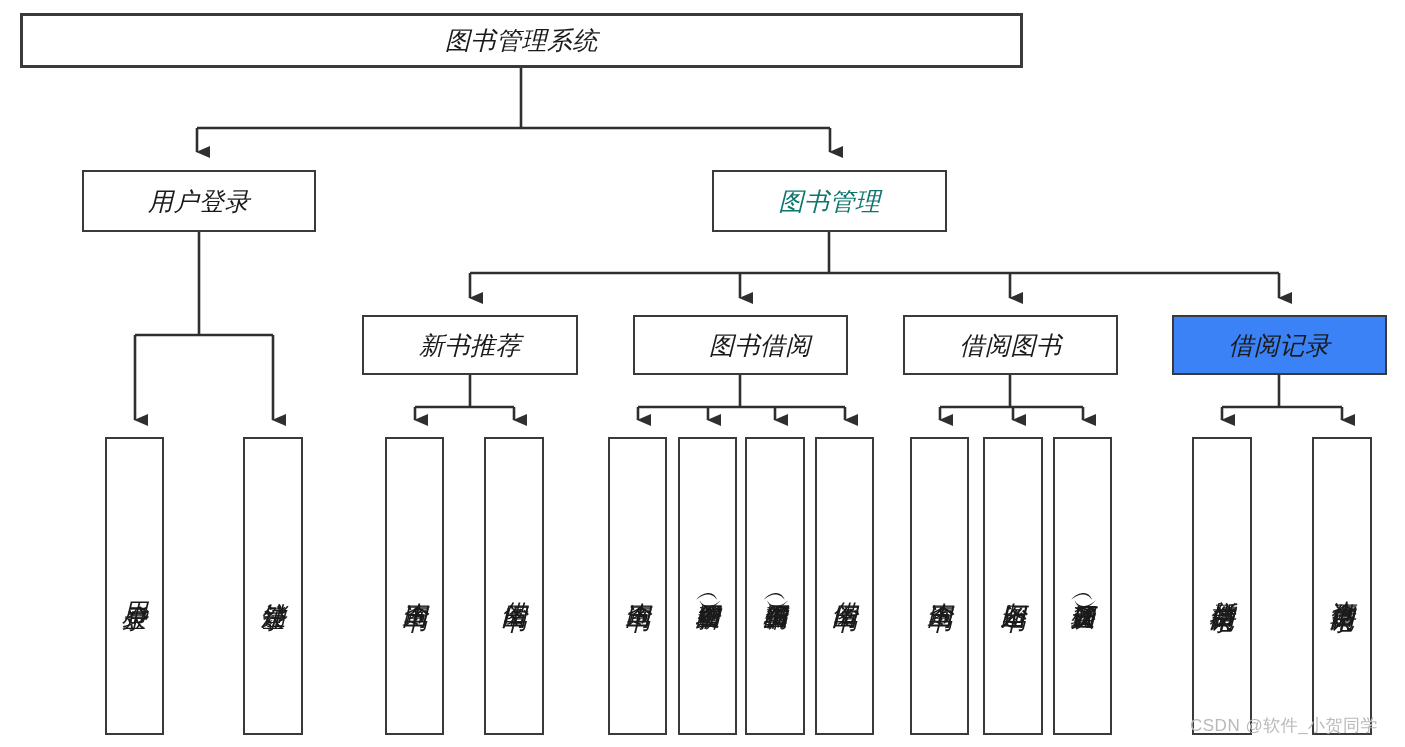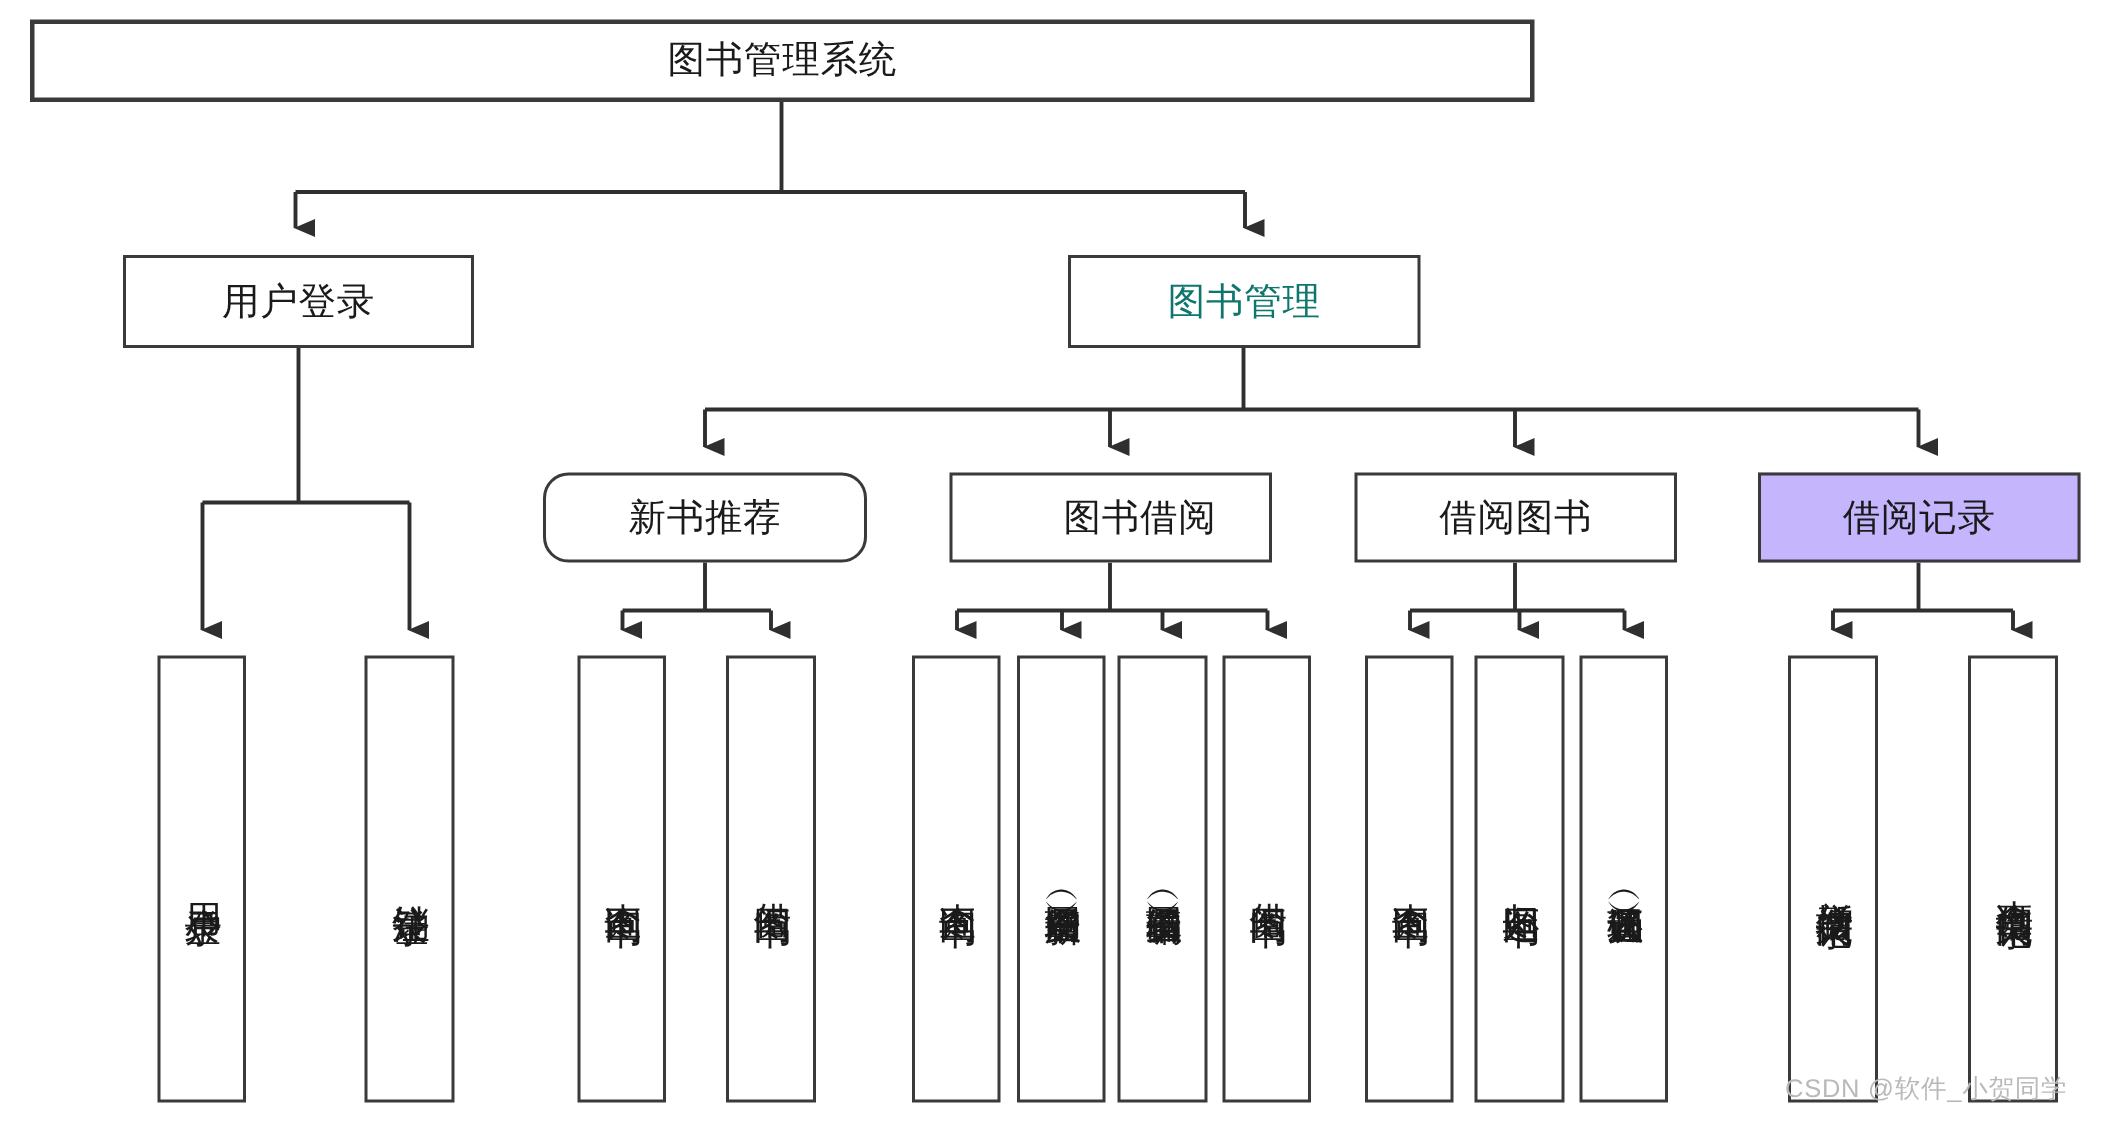--- a/index.html
+++ b/index.html
@@ -35,20 +35,21 @@
     justify-content: center;
     color: #1a1a1a;
     z-index: 2;
   }
   .node.root {
     border-width: 3px;
   }
   .node-label {
     white-space: nowrap;
     line-height: 1.15;
+    font-style: italic;
   }
   .h-label {
     font-size: 25px;
     letter-spacing: 0.5px;
   }
   .v-label {
     writing-mode: vertical-rl;
     text-orientation: upright;
     font-size: 25px;
     letter-spacing: 2px;
@@ -127,30 +128,30 @@
     <span class="node-label h-label">图书管理系统</span>
   </div>
 
   <div class="node" style="left: 82px; top: 170px; width: 234px; height: 62px; border-color: rgb(58, 58, 58); background: rgb(255, 255, 255); color: rgb(26, 26, 26);">
     <span class="node-label h-label">用户登录</span>
   </div>
   <div class="node" style="left: 712px; top: 170px; width: 235px; height: 62px; border-color: rgb(58, 58, 58); background: rgb(255, 255, 255); color: #0f766e;">
     <span class="node-label h-label">图书管理</span>
   </div>
 
-  <div class="node" style="left: 362px; top: 315px; width: 216px; height: 60px; border-color: rgb(58, 58, 58); background: rgb(255, 255, 255); color: rgb(26, 26, 26); border-radius: 17px;">
+  <div class="node" style="left: 362px; top: 315px; width: 216px; height: 60px; border-color: rgb(58, 58, 58); background: rgb(255, 255, 255); color: rgb(26, 26, 26);">
     <span class="node-label h-label">新书推荐</span>
   </div>
   <div class="node" style="left: 633px; top: 315px; width: 215px; height: 60px; border-color: rgb(58, 58, 58); background: rgb(255, 255, 255); color: rgb(26, 26, 26); padding-left: 39px;">
     <span class="node-label h-label">图书借阅</span>
   </div>
   <div class="node" style="left: 903px; top: 315px; width: 215px; height: 60px; border-color: rgb(58, 58, 58); background: rgb(255, 255, 255); color: rgb(26, 26, 26);">
     <span class="node-label h-label">借阅图书</span>
   </div>
-  <div class="node" style="left: 1172px; top: 315px; width: 215px; height: 60px; border-color: rgb(58, 58, 58); background: #c4b5fd; color: rgb(26, 26, 26);">
+  <div class="node" style="left: 1172px; top: 315px; width: 215px; height: 60px; border-color: rgb(58, 58, 58); background: #3b82f6; color: rgb(26, 26, 26);">
     <span class="node-label h-label">借阅记录</span>
   </div>
 
   <div class="node" style="left: 105px; top: 437px; width: 59px; height: 298px; border-color: rgb(58, 58, 58); background: rgb(255, 255, 255); color: rgb(26, 26, 26);">
     <span class="node-label v-label">用户登录</span>
   </div>
   <div class="node" style="left: 243px; top: 437px; width: 60px; height: 298px; border-color: rgb(58, 58, 58); background: rgb(255, 255, 255); color: rgb(26, 26, 26);">
     <span class="node-label v-label">注销登录</span>
   </div>
   <div class="node" style="left: 385px; top: 437px; width: 59px; height: 298px; border-color: rgb(58, 58, 58); background: rgb(255, 255, 255); color: rgb(26, 26, 26);">

